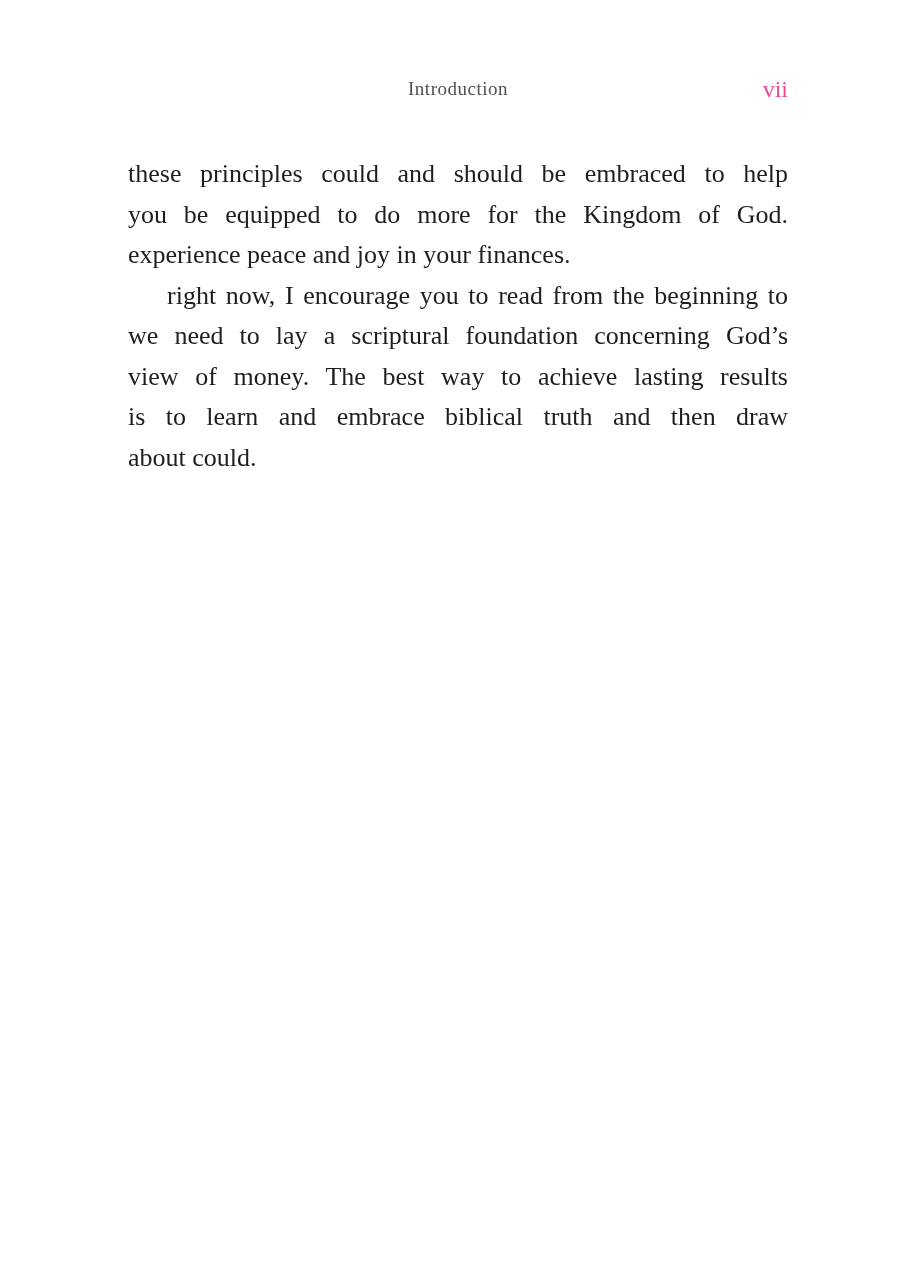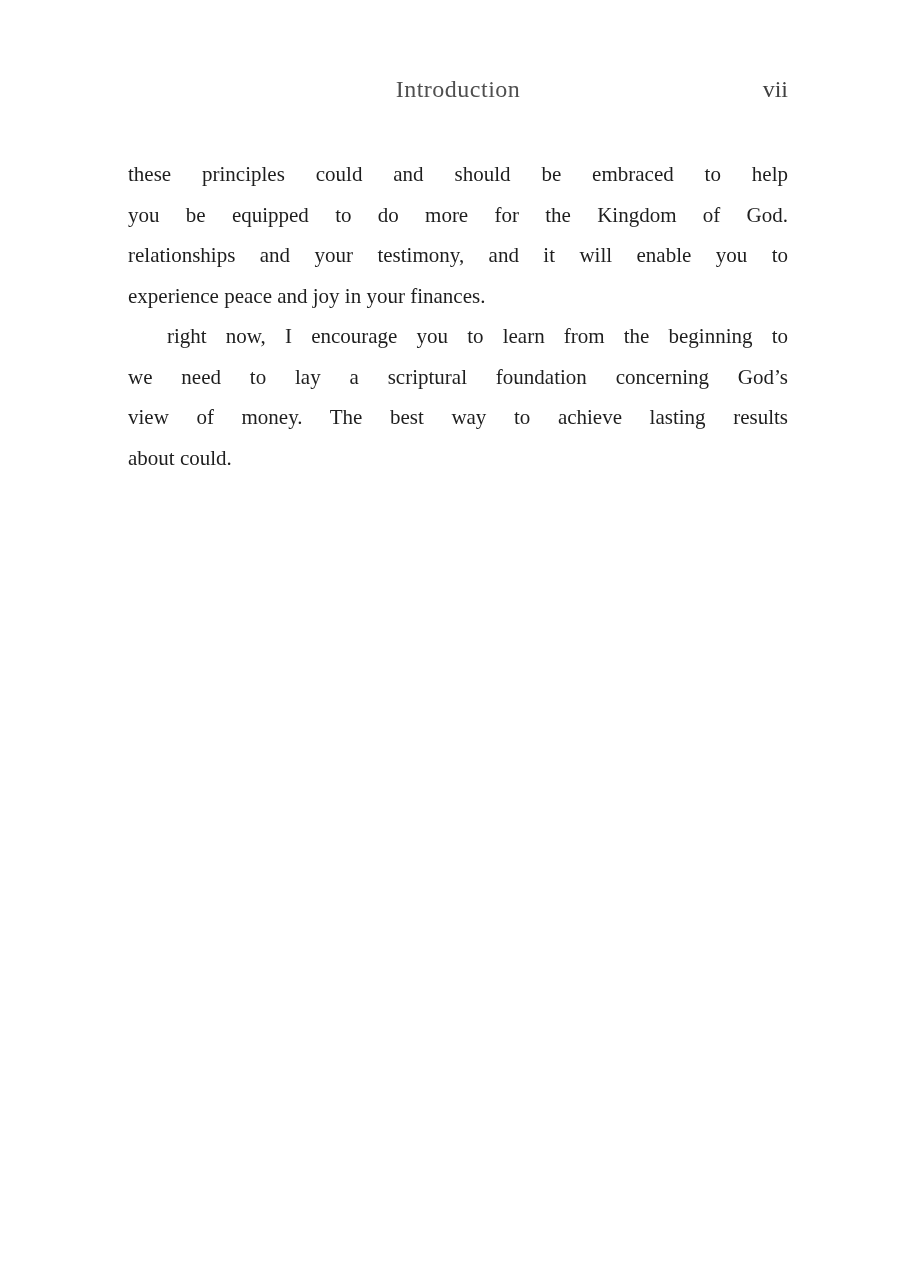--- a/index.html
+++ b/index.html
@@ -23,41 +23,41 @@
   .running-header {
     position: absolute;
     left: 128px;
     top: 72px;
     width: 660px;
     height: 34px;
   }
   .running-title {
     display: block;
     text-align: center;
-    font-size: 24px;
+    font-size: 19px;
     line-height: 34px;
     color: #4f4f4f;
     letter-spacing: 0.5px;
   }
   .page-number {
     position: absolute;
     right: 0;
     top: 0;
     font-size: 24px;
     line-height: 34px;
-    color: #404040;
+    color: #ec4899;
   }
   
   .text-body {
     position: absolute;
     left: 128px;
     top: 154px;
     width: 660px;
     color: #1e1e1e;
-    font-size: 21px;
+    font-size: 26px;
   }
   .para {
     margin: 0;
     padding: 0;
   }
   .line {
     line-height: 40.5px;
     text-align: justify;
     text-align-last: justify;
     white-space: normal;
@@ -76,24 +76,24 @@
 
   <div class="running-header">
     <span class="running-title">Introduction</span>
     <span class="page-number">vii</span>
   </div>
 
   <div class="text-body">
       <div class="para">
         <div class="line">these principles could and should be embraced to help</div>
         <div class="line">you be equipped to do more for the Kingdom of God.</div>
-        <div class="line">relationships and your testimony, and it will enable you to</div>
         <div class="line para-last">experience peace and joy in your finances.</div>
       </div>
       <div class="para indented">
-        <div class="line">right now, I encourage you to learn from the beginning to</div>
+        <div class="line">right now, I encourage you to read from the beginning to</div>
         <div class="line">we need to lay a scriptural foundation concerning God’s</div>
         <div class="line">view of money. The best way to achieve lasting results</div>
+        <div class="line">is to learn and embrace biblical truth and then draw</div>
         <div class="line para-last">about could.</div>
       </div>
     </div>
 
 </div>
 
 </body></html>

